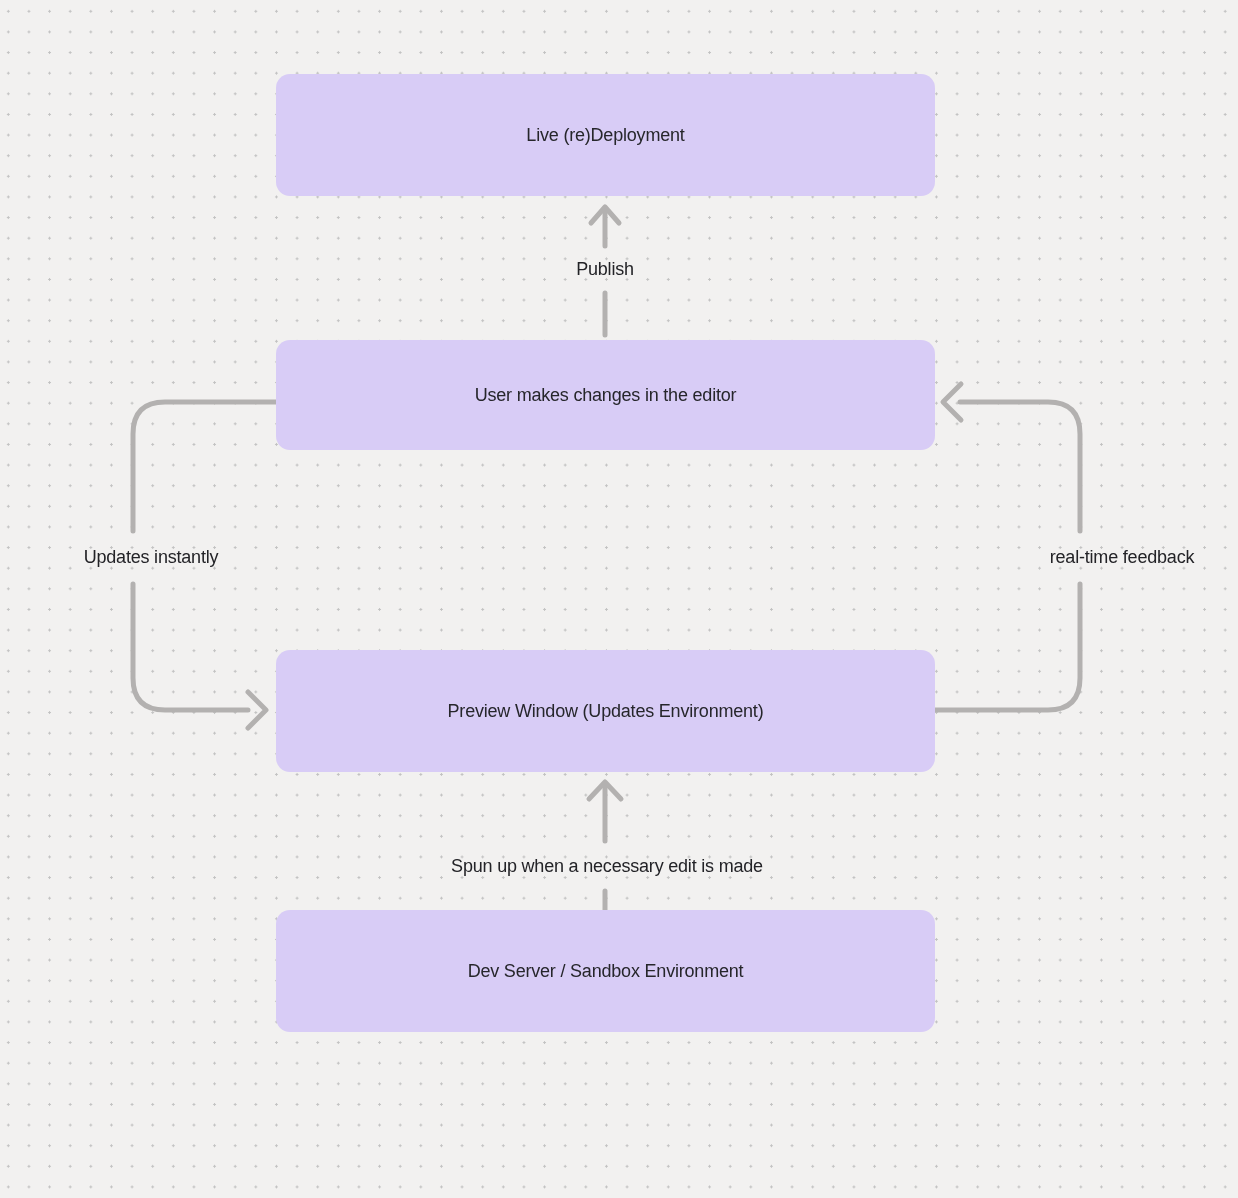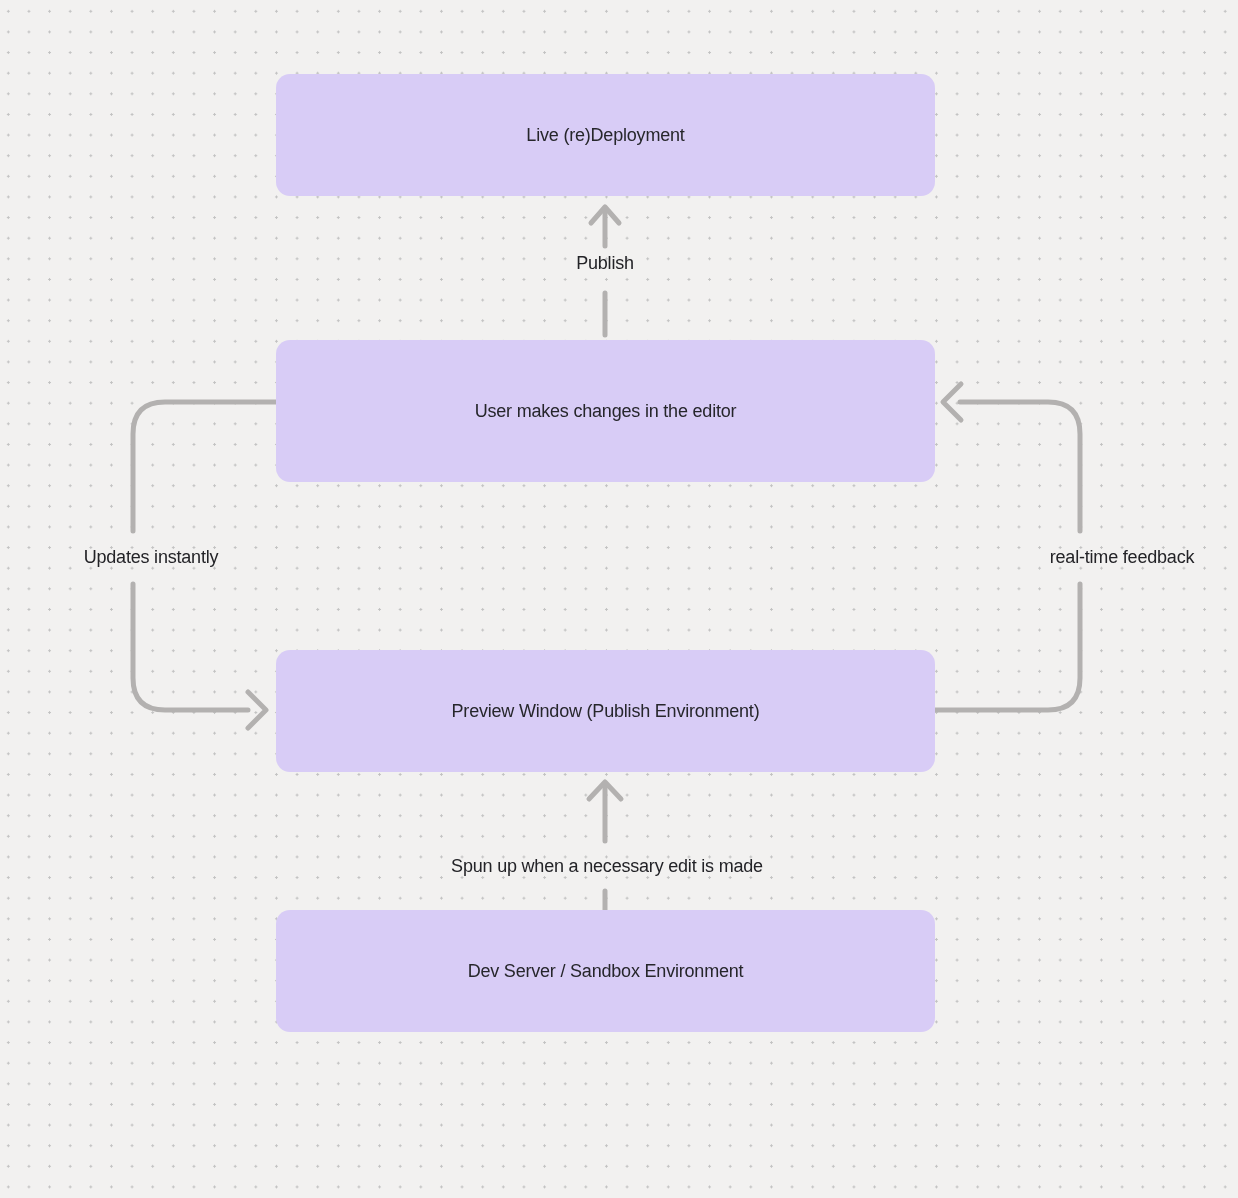--- a/index.html
+++ b/index.html
@@ -89,30 +89,30 @@
       <path class="arrow-stroke" d="M605 786 V841"></path>
       <path class="arrow-stroke" d="M605 891 V945"></path>
       <polyline class="arrow-stroke" points="589,931 605,948 621,931"></polyline>
     </g>
   </svg>
 
   <div class="node" style="top:74px;">
     <span class="node-label">Live (re)Deployment</span>
   </div>
 
-  <div class="node" style="top:340px; height:142px;">
+  <div class="node" style="top:340px; height:110px;">
     <span class="node-label">User makes changes in the editor</span>
   </div>
 
   <div class="node" style="top:650px;">
-    <span class="node-label">Preview Window (Publish Environment)</span>
+    <span class="node-label">Preview Window (Updates Environment)</span>
   </div>
 
   <div class="node" style="top:910px;">
     <span class="node-label">Dev Server / Sandbox Environment</span>
   </div>
 
-  <div class="edge-label" style="left:605px; top:263px;">Publish</div>
+  <div class="edge-label" style="left:605px; top:269px;">Publish</div>
   <div class="edge-label" style="left:143px; top:557px;margin-left:8px;">Updates instantly</div>
   <div class="edge-label" style="left:1078px; top:557px;margin-left:44px;">real-time feedback</div>
   <div class="edge-label" style="left:607px; top:866px;text-align:right;">Spun up when a necessary edit is made</div>
 
 </div>
 
 </body></html>

